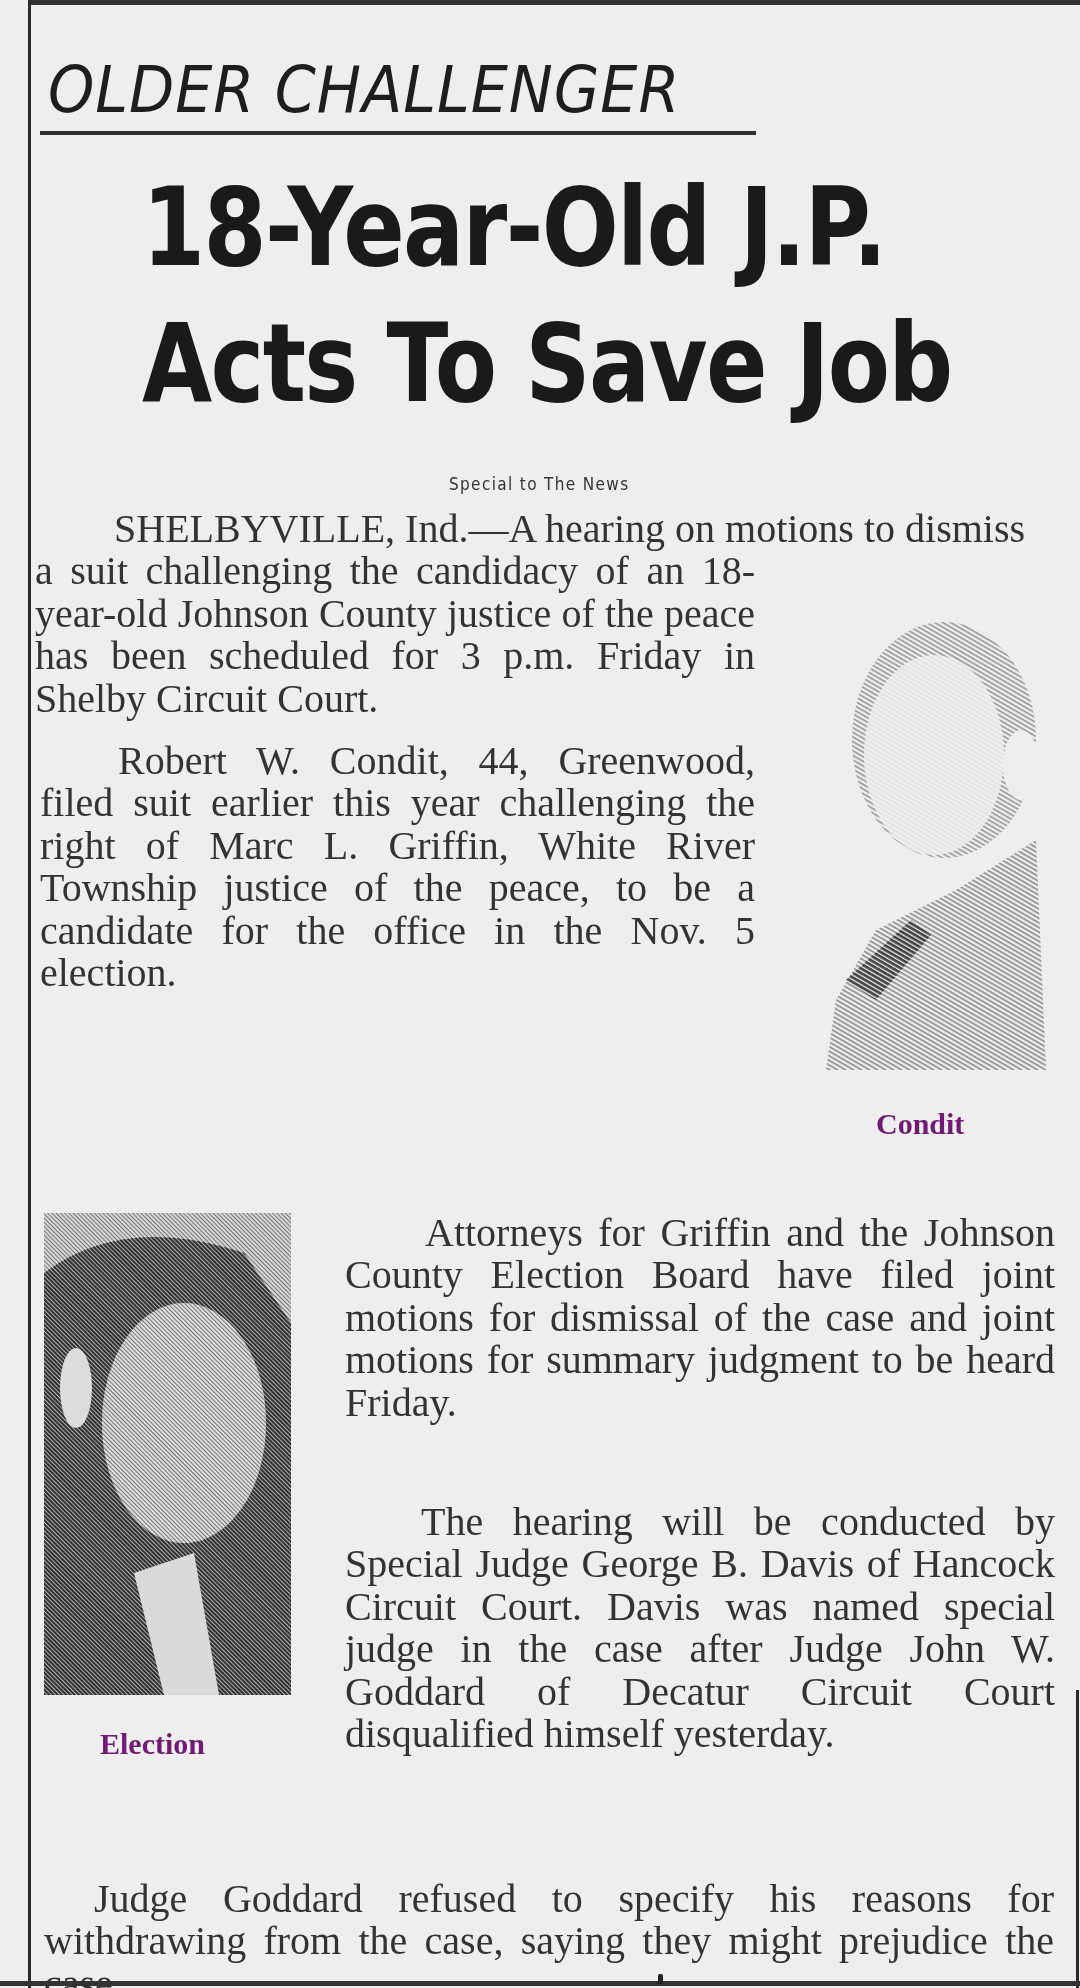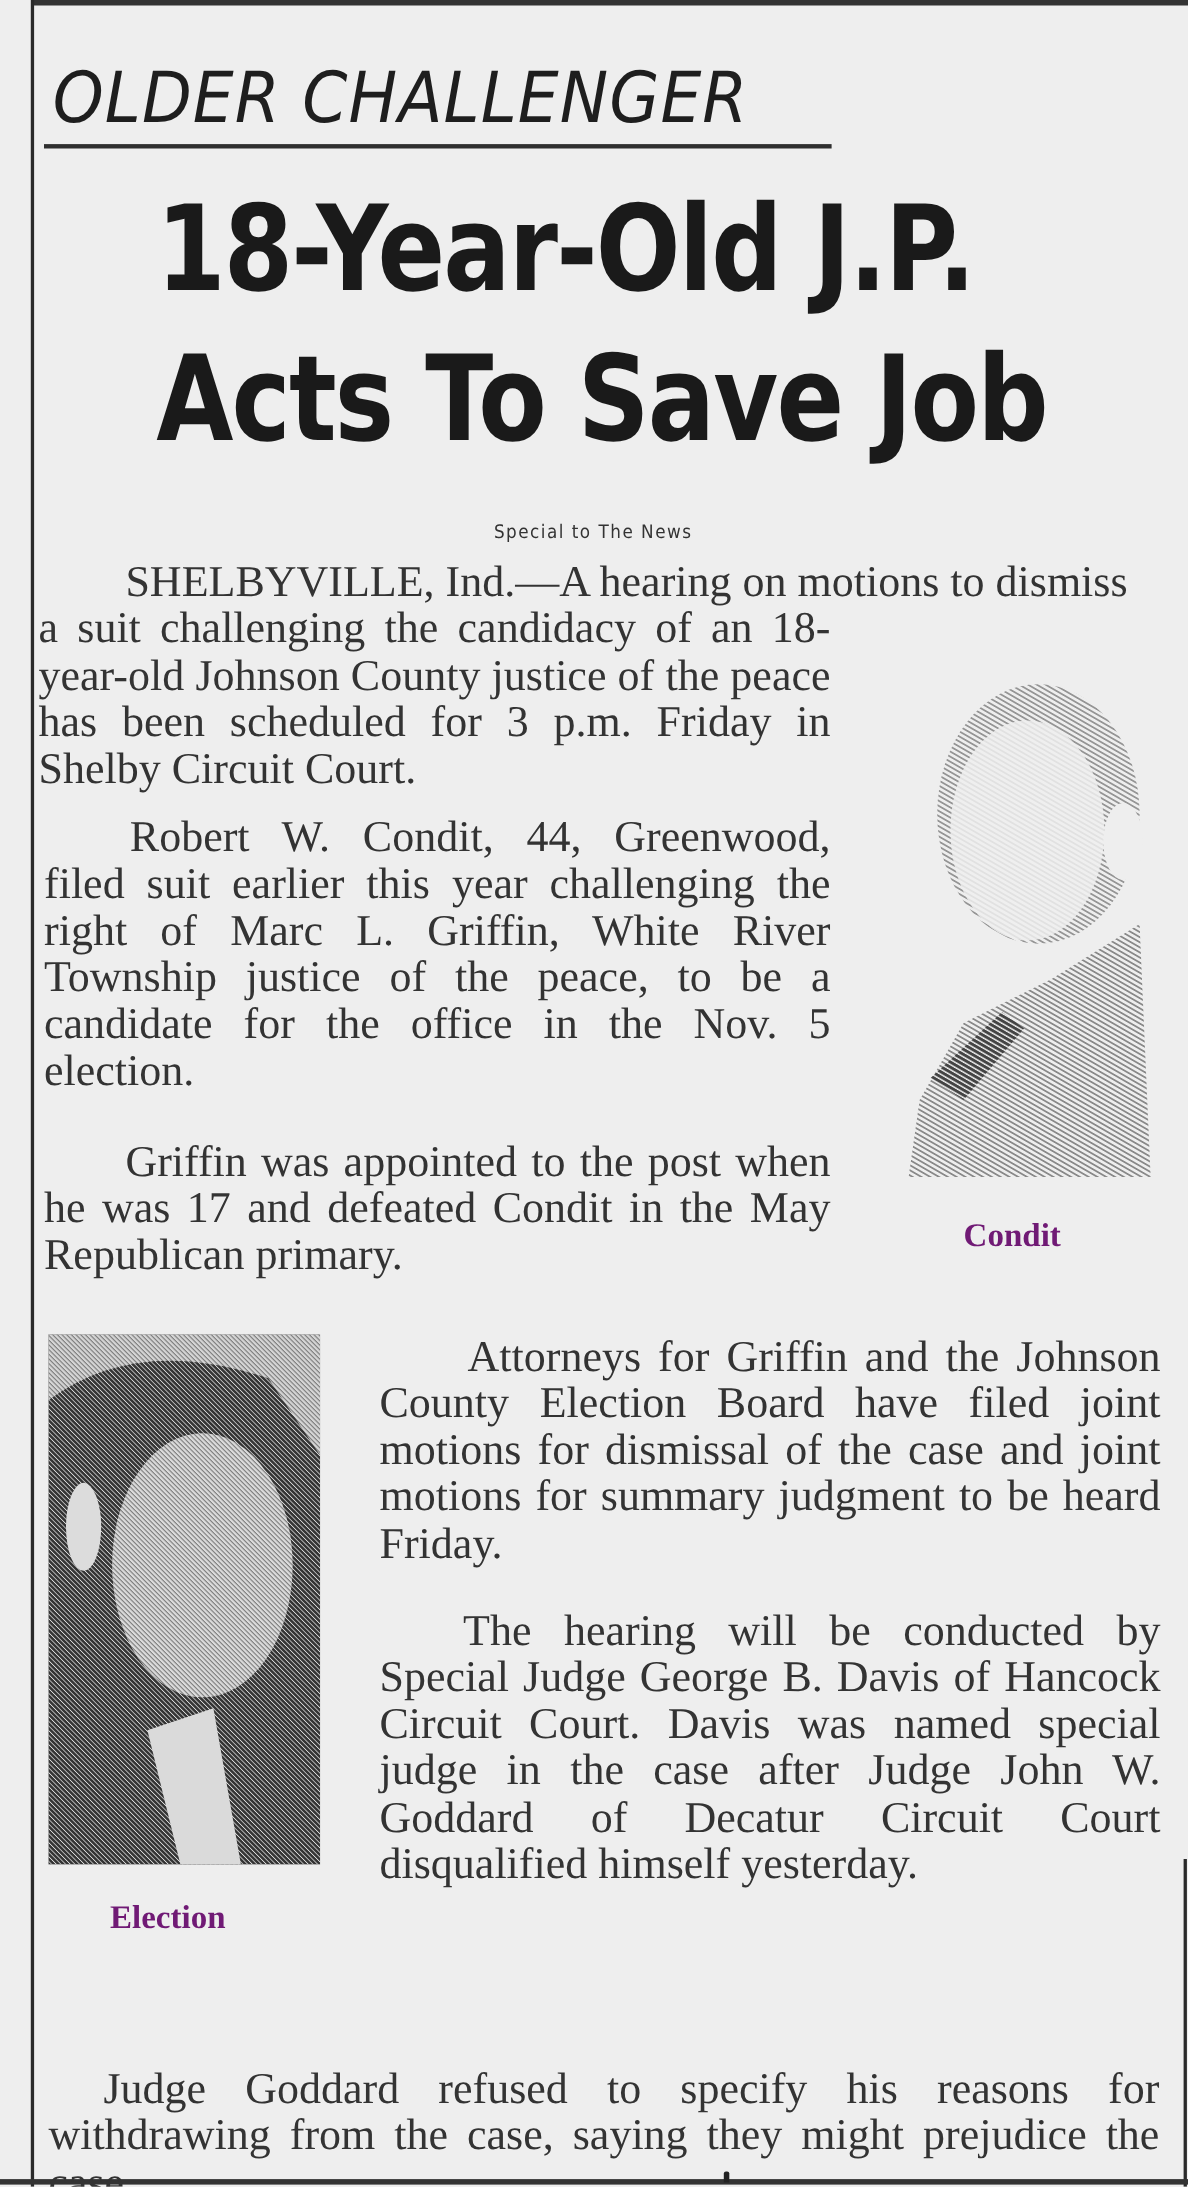--- a/index.html
+++ b/index.html
@@ -18,21 +18,21 @@
 
   .body{font-family:"Liberation Serif",serif;font-size:40px;color:#333;line-height:42.4px;}
   .byline{position:absolute;left:449px;top:474px;font-family:"DejaVu Sans",sans-serif;font-size:17px;letter-spacing:1.5px;color:#333;transform:scaleX(.9);transform-origin:left top;}
 
   .p{position:absolute;text-align:justify;text-align-last:left;}
   .p1{left:35px;top:508px;width:720px;}
   .p1 .first{display:block;margin-left:79px;width:1032px;white-space:nowrap;}
   .p2{left:40px;top:740px;width:715px;text-indent:78px;}
   .p3{left:40px;top:1035px;width:715px;text-indent:74px;}
   .p4{left:345px;top:1212px;width:710px;text-indent:80px;}
-  .p5{left:345px;top:1461px;width:710px;text-indent:76px;}
+  .p5{left:345px;top:1501px;width:710px;text-indent:76px;}
   .p6{left:44px;top:1878px;width:1010px;text-indent:50px;}
   .p1 span,.p2 span,.p3 span,.p4 span,.p5 span,.p6 span{}
 
   .photo{position:absolute;overflow:hidden;}
   .photo-condit{left:816px;top:590px;width:244px;height:490px;}
   .photo-griffin{left:44px;top:1213px;width:247px;height:482px;background:#8a8a8a;}
   .caption{position:absolute;font-family:"Liberation Serif",serif;font-weight:bold;font-size:30px;color:#701a75;}
   .cap-condit{left:876px;top:1107px;}
   .cap-griffin{left:100px;top:1727px;}
 </style>
@@ -55,21 +55,20 @@
   </div>
 
   <div class="byline">Special to The News</div>
 
   <div class="body p p1">
     <span class="first">SHELBYVILLE, Ind.—A hearing on motions to dismiss</span>
     <span>a suit challenging the candidacy of an 18-year-old Johnson County justice of the peace has been scheduled for 3 p.m. Friday in Shelby Circuit Court.</span>
   </div>
 
   <div class="body p p2">Robert W. Condit, 44, Greenwood, filed suit earlier this year challenging the right of Marc L. Griffin, White River Township justice of the peace, to be a candidate for the office in the Nov. 5 election.</div>
-  <div class="body p p3">Griffin was appointed to the post when he was 17 and defeated Condit in the May Republican primary.</div>
 
   <div class="photo photo-condit">
     <svg width="244" height="490" viewBox="0 0 244 490">
       <defs>
         <pattern id="ht1" width="4" height="4" patternUnits="userSpaceOnUse" patternTransform="rotate(30)">
           <rect width="4" height="1.6" fill="#777"></rect>
         </pattern>
         <pattern id="ht2" width="4" height="4" patternUnits="userSpaceOnUse" patternTransform="rotate(30)">
           <rect width="4" height="2.6" fill="#444"></rect>
         </pattern>

